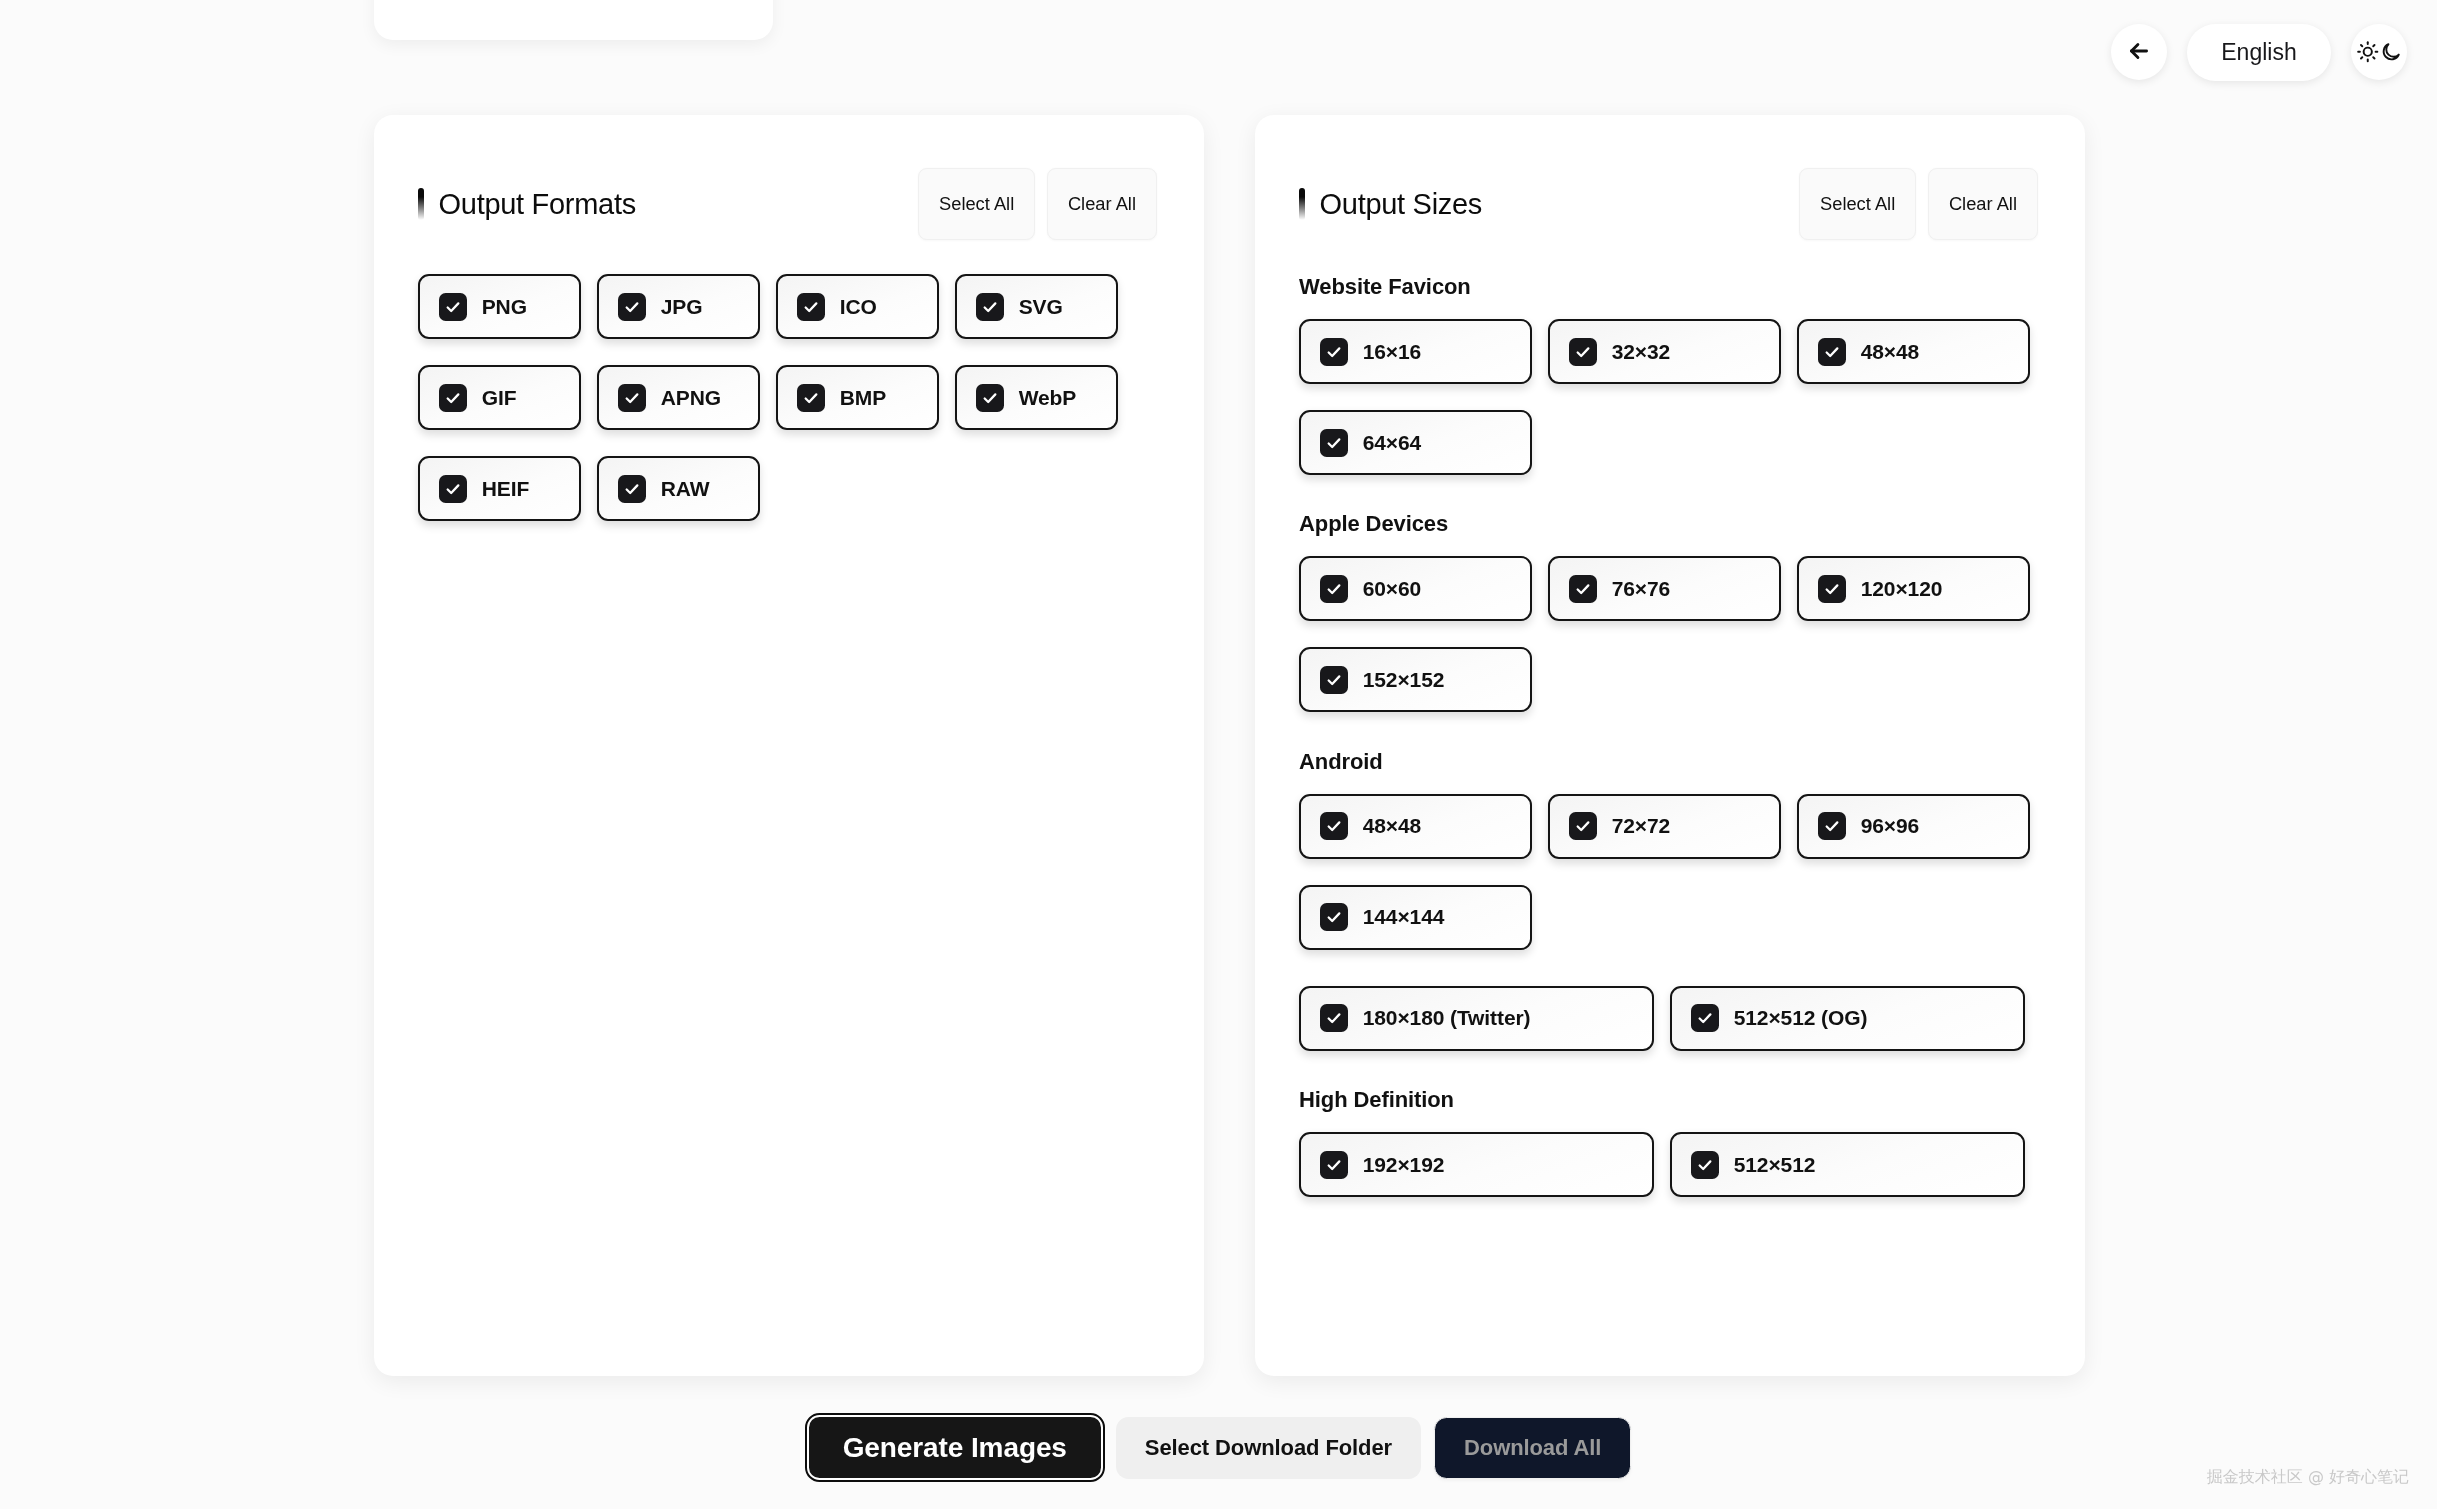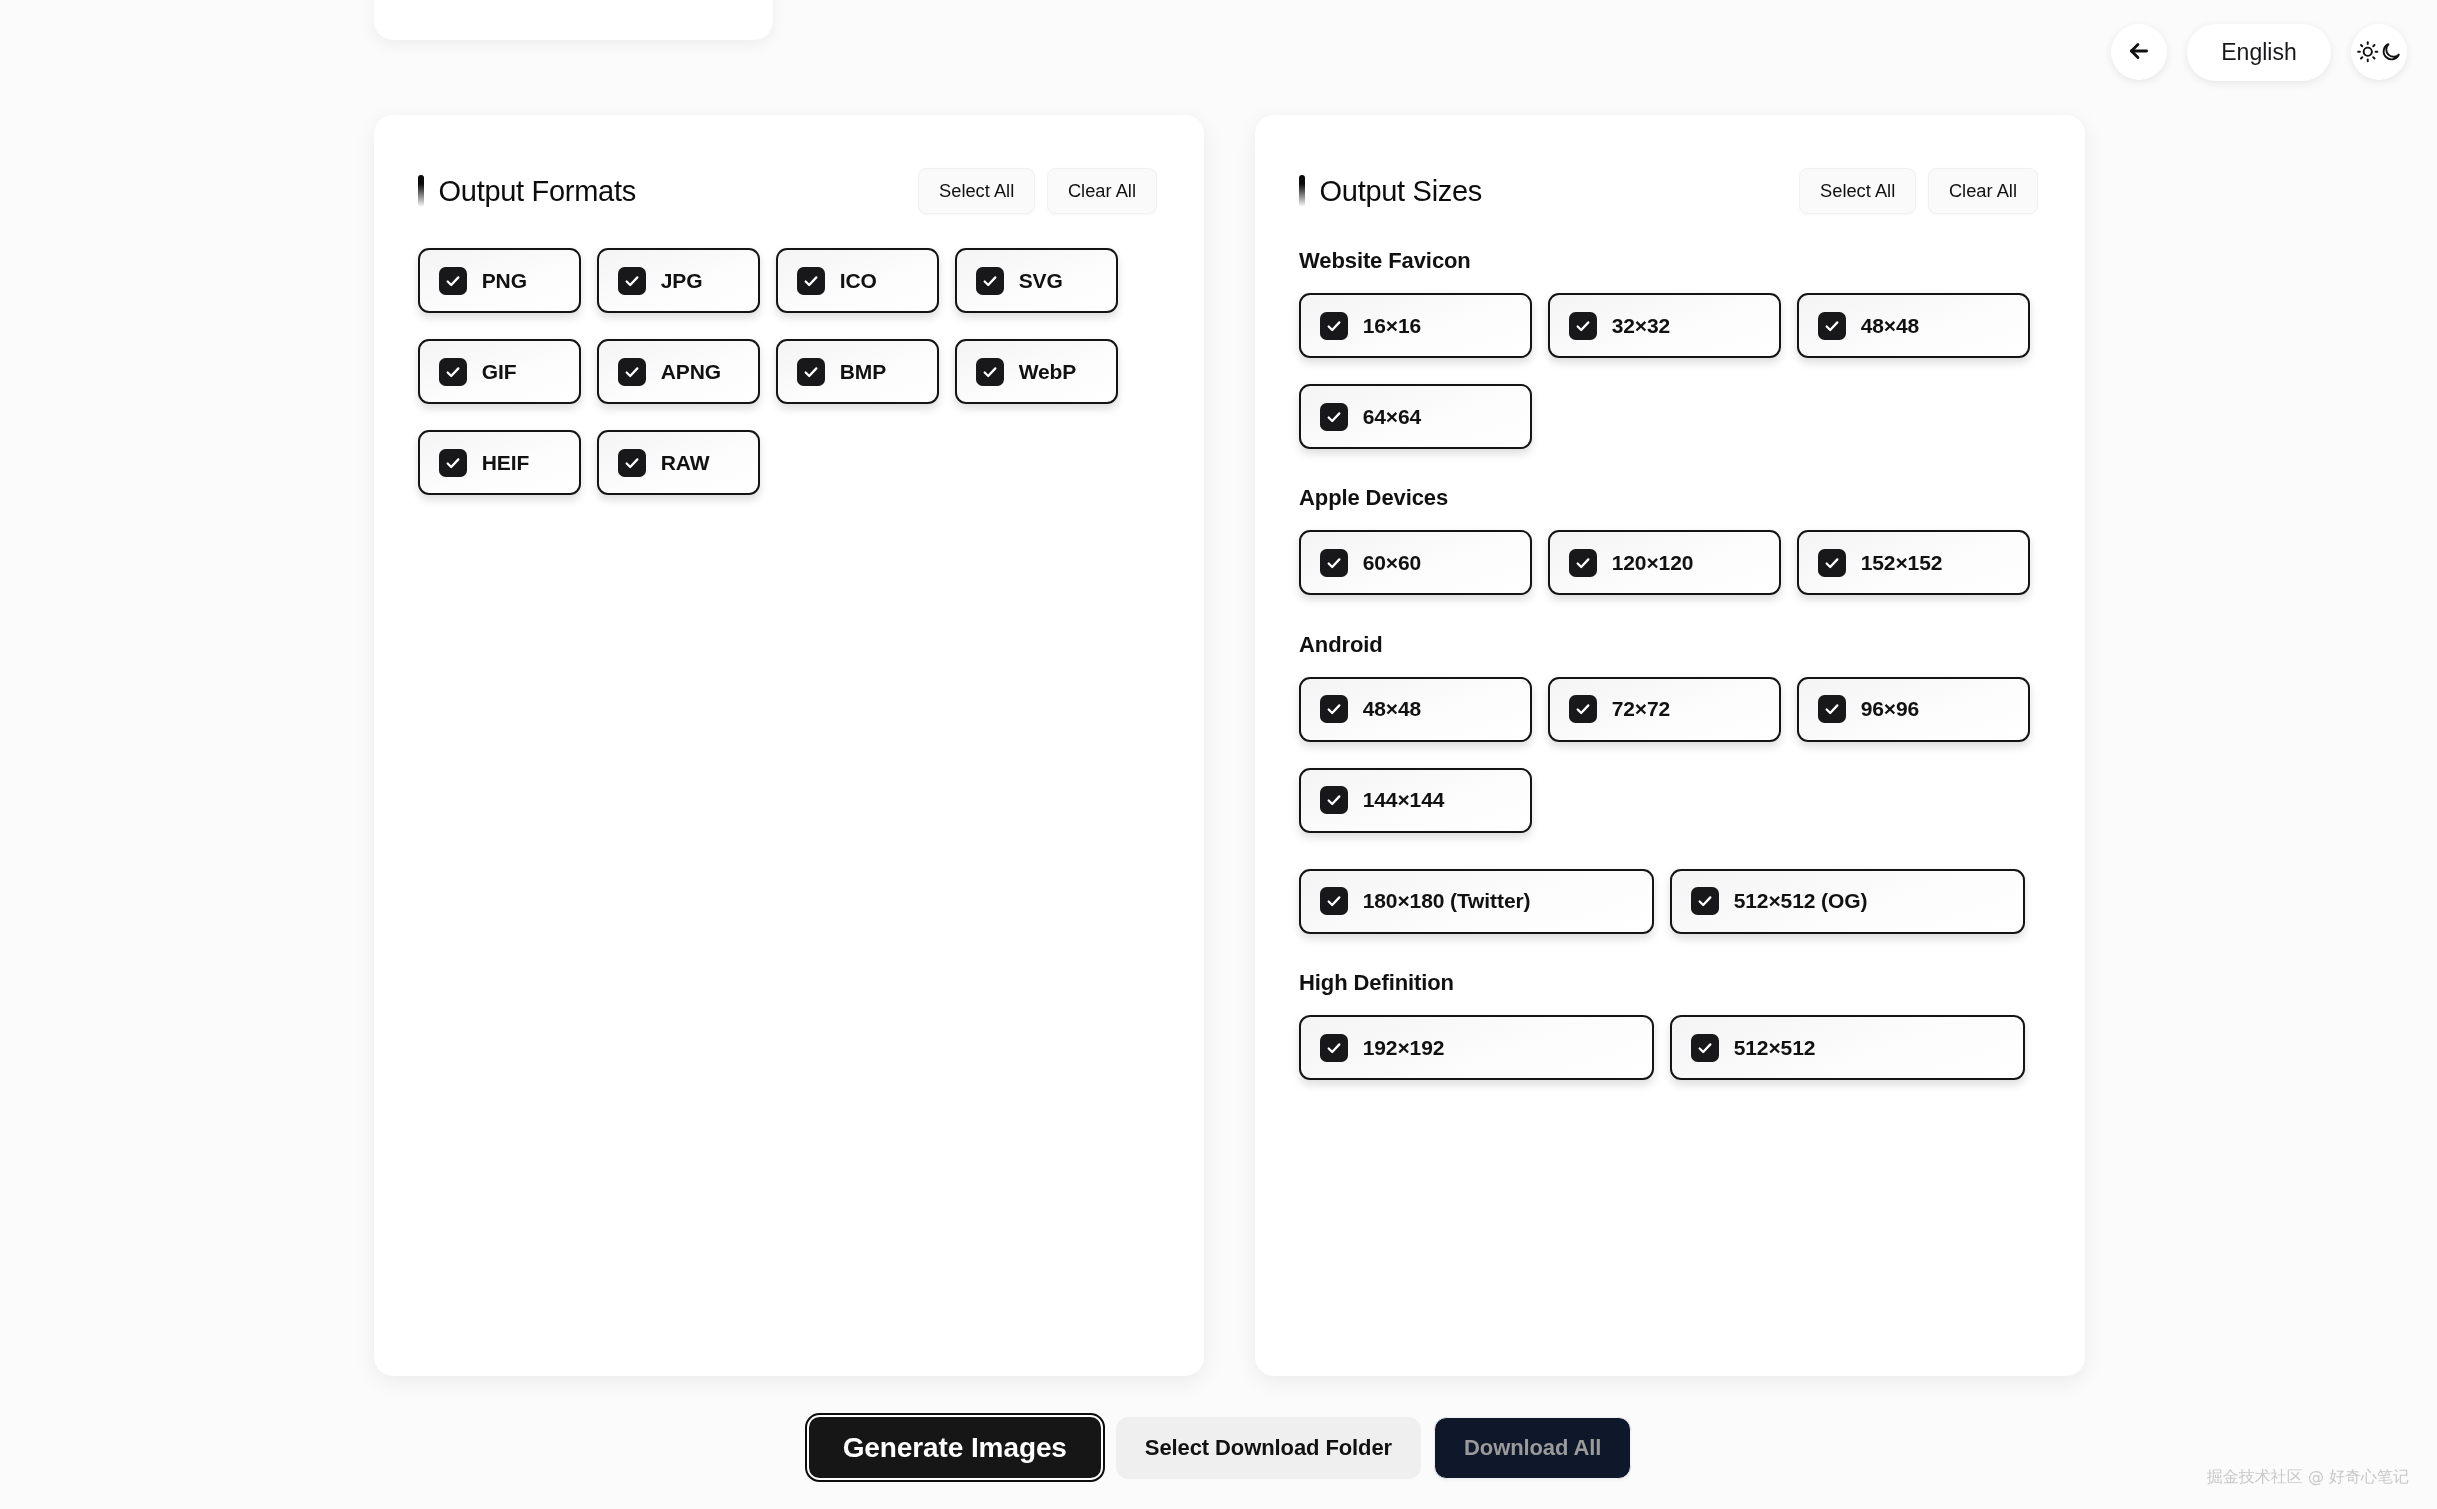--- a/index.html
+++ b/index.html
@@ -92,21 +92,21 @@
     background: linear-gradient(180deg, #0a0a0a 0%, #0a0a0a 28%, rgba(10,10,10,0) 100%);
   }
   .panel-title {
     font-size: 29px;
     font-weight: normal;
     color: #0c0c0c;
     letter-spacing: -0.3px;
   }
   .head-actions { display: flex; gap: 11.7px; }
   .ghost-btn {
-    padding: 11px 20px;
+    padding: 24px 20px;
     font-size: 18.3px;
     color: #111;
     background: #fafafa;
     border: 0.7px solid #f0f0f0;
     border-radius: 8.8px;
     cursor: pointer;
     font-family: "Liberation Sans", sans-serif;
     box-shadow: 0 0.7px 2.2px rgba(0,0,0,0.03);
   }
 
@@ -427,20 +427,28 @@
               </svg>
             </span>
             <span class="chip-label">60×60</span>
           </div>
           <div class="chip">
             <span class="chk">
               <svg width="16" height="16" viewBox="0 0 24 24" fill="none" stroke="#fff" stroke-width="3.4" stroke-linecap="round" stroke-linejoin="round">
                 <polyline points="4 12.8 9.3 18 20 6.6"></polyline>
               </svg>
             </span>
+            <span class="chip-label">76×76</span>
+          </div>
+          <div class="chip">
+            <span class="chk">
+              <svg width="16" height="16" viewBox="0 0 24 24" fill="none" stroke="#fff" stroke-width="3.4" stroke-linecap="round" stroke-linejoin="round">
+                <polyline points="4 12.8 9.3 18 20 6.6"></polyline>
+              </svg>
+            </span>
             <span class="chip-label">120×120</span>
           </div>
           <div class="chip">
             <span class="chk">
               <svg width="16" height="16" viewBox="0 0 24 24" fill="none" stroke="#fff" stroke-width="3.4" stroke-linecap="round" stroke-linejoin="round">
                 <polyline points="4 12.8 9.3 18 20 6.6"></polyline>
               </svg>
             </span>
             <span class="chip-label">152×152</span>
           </div>

